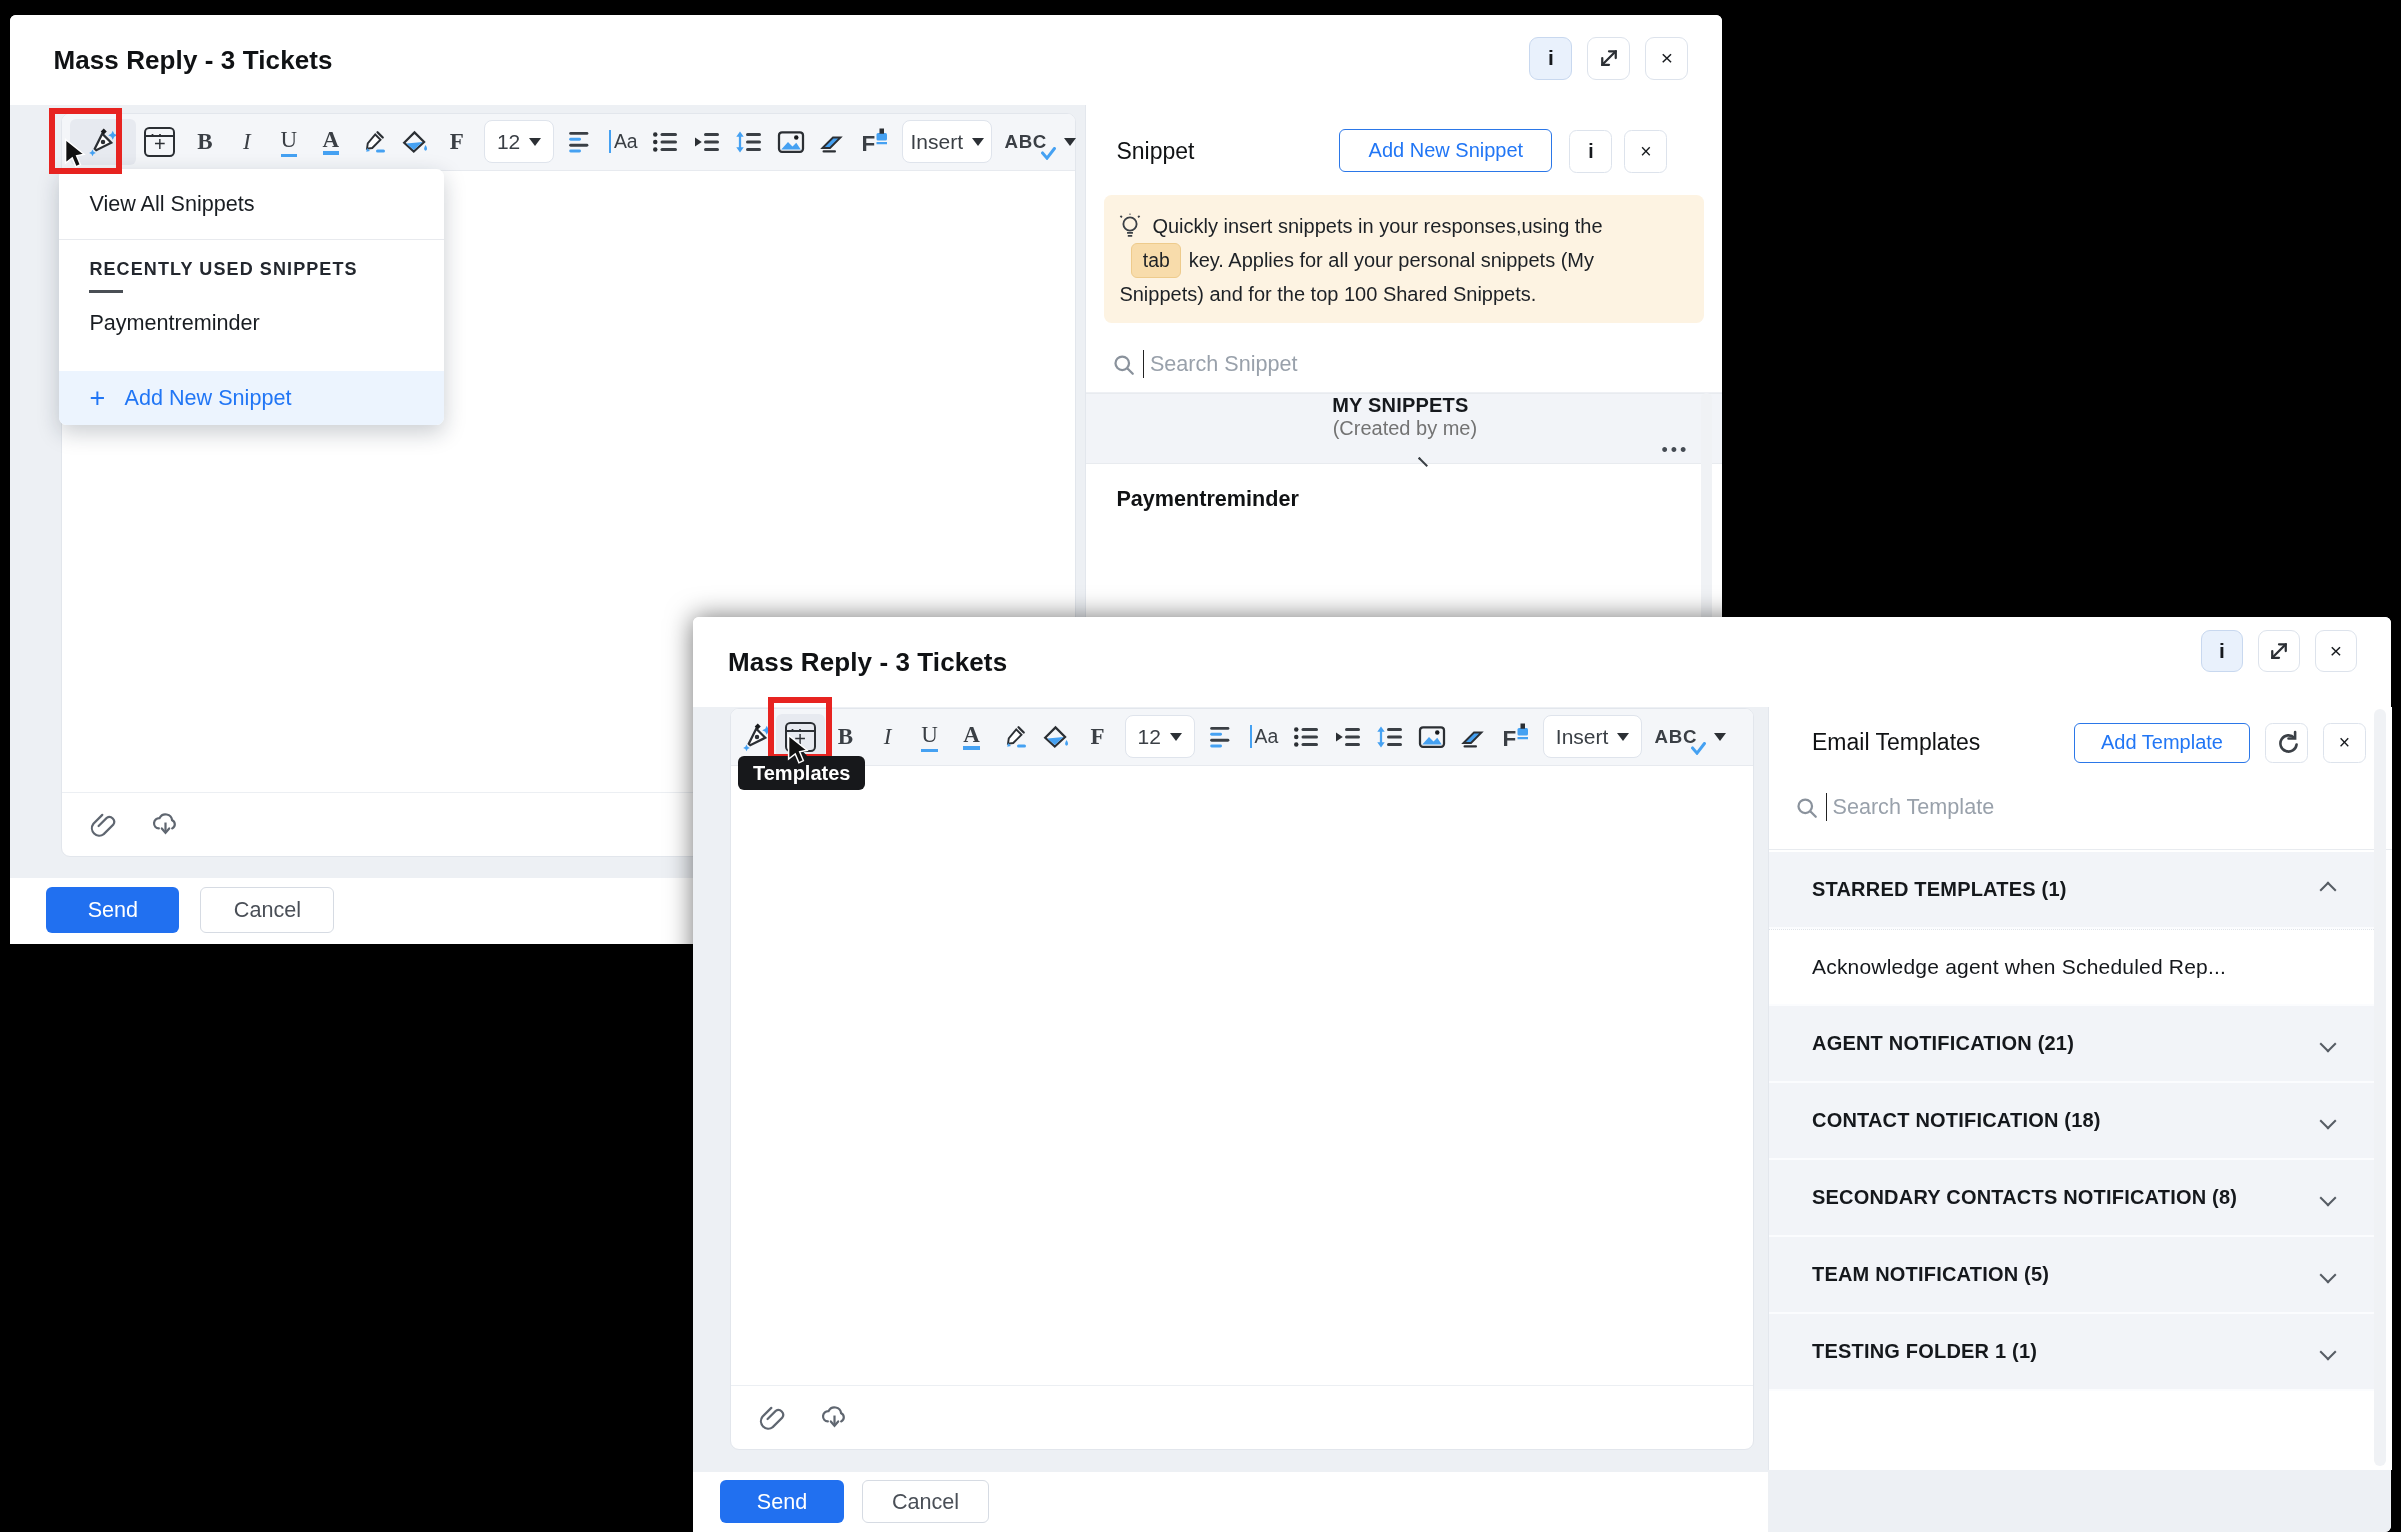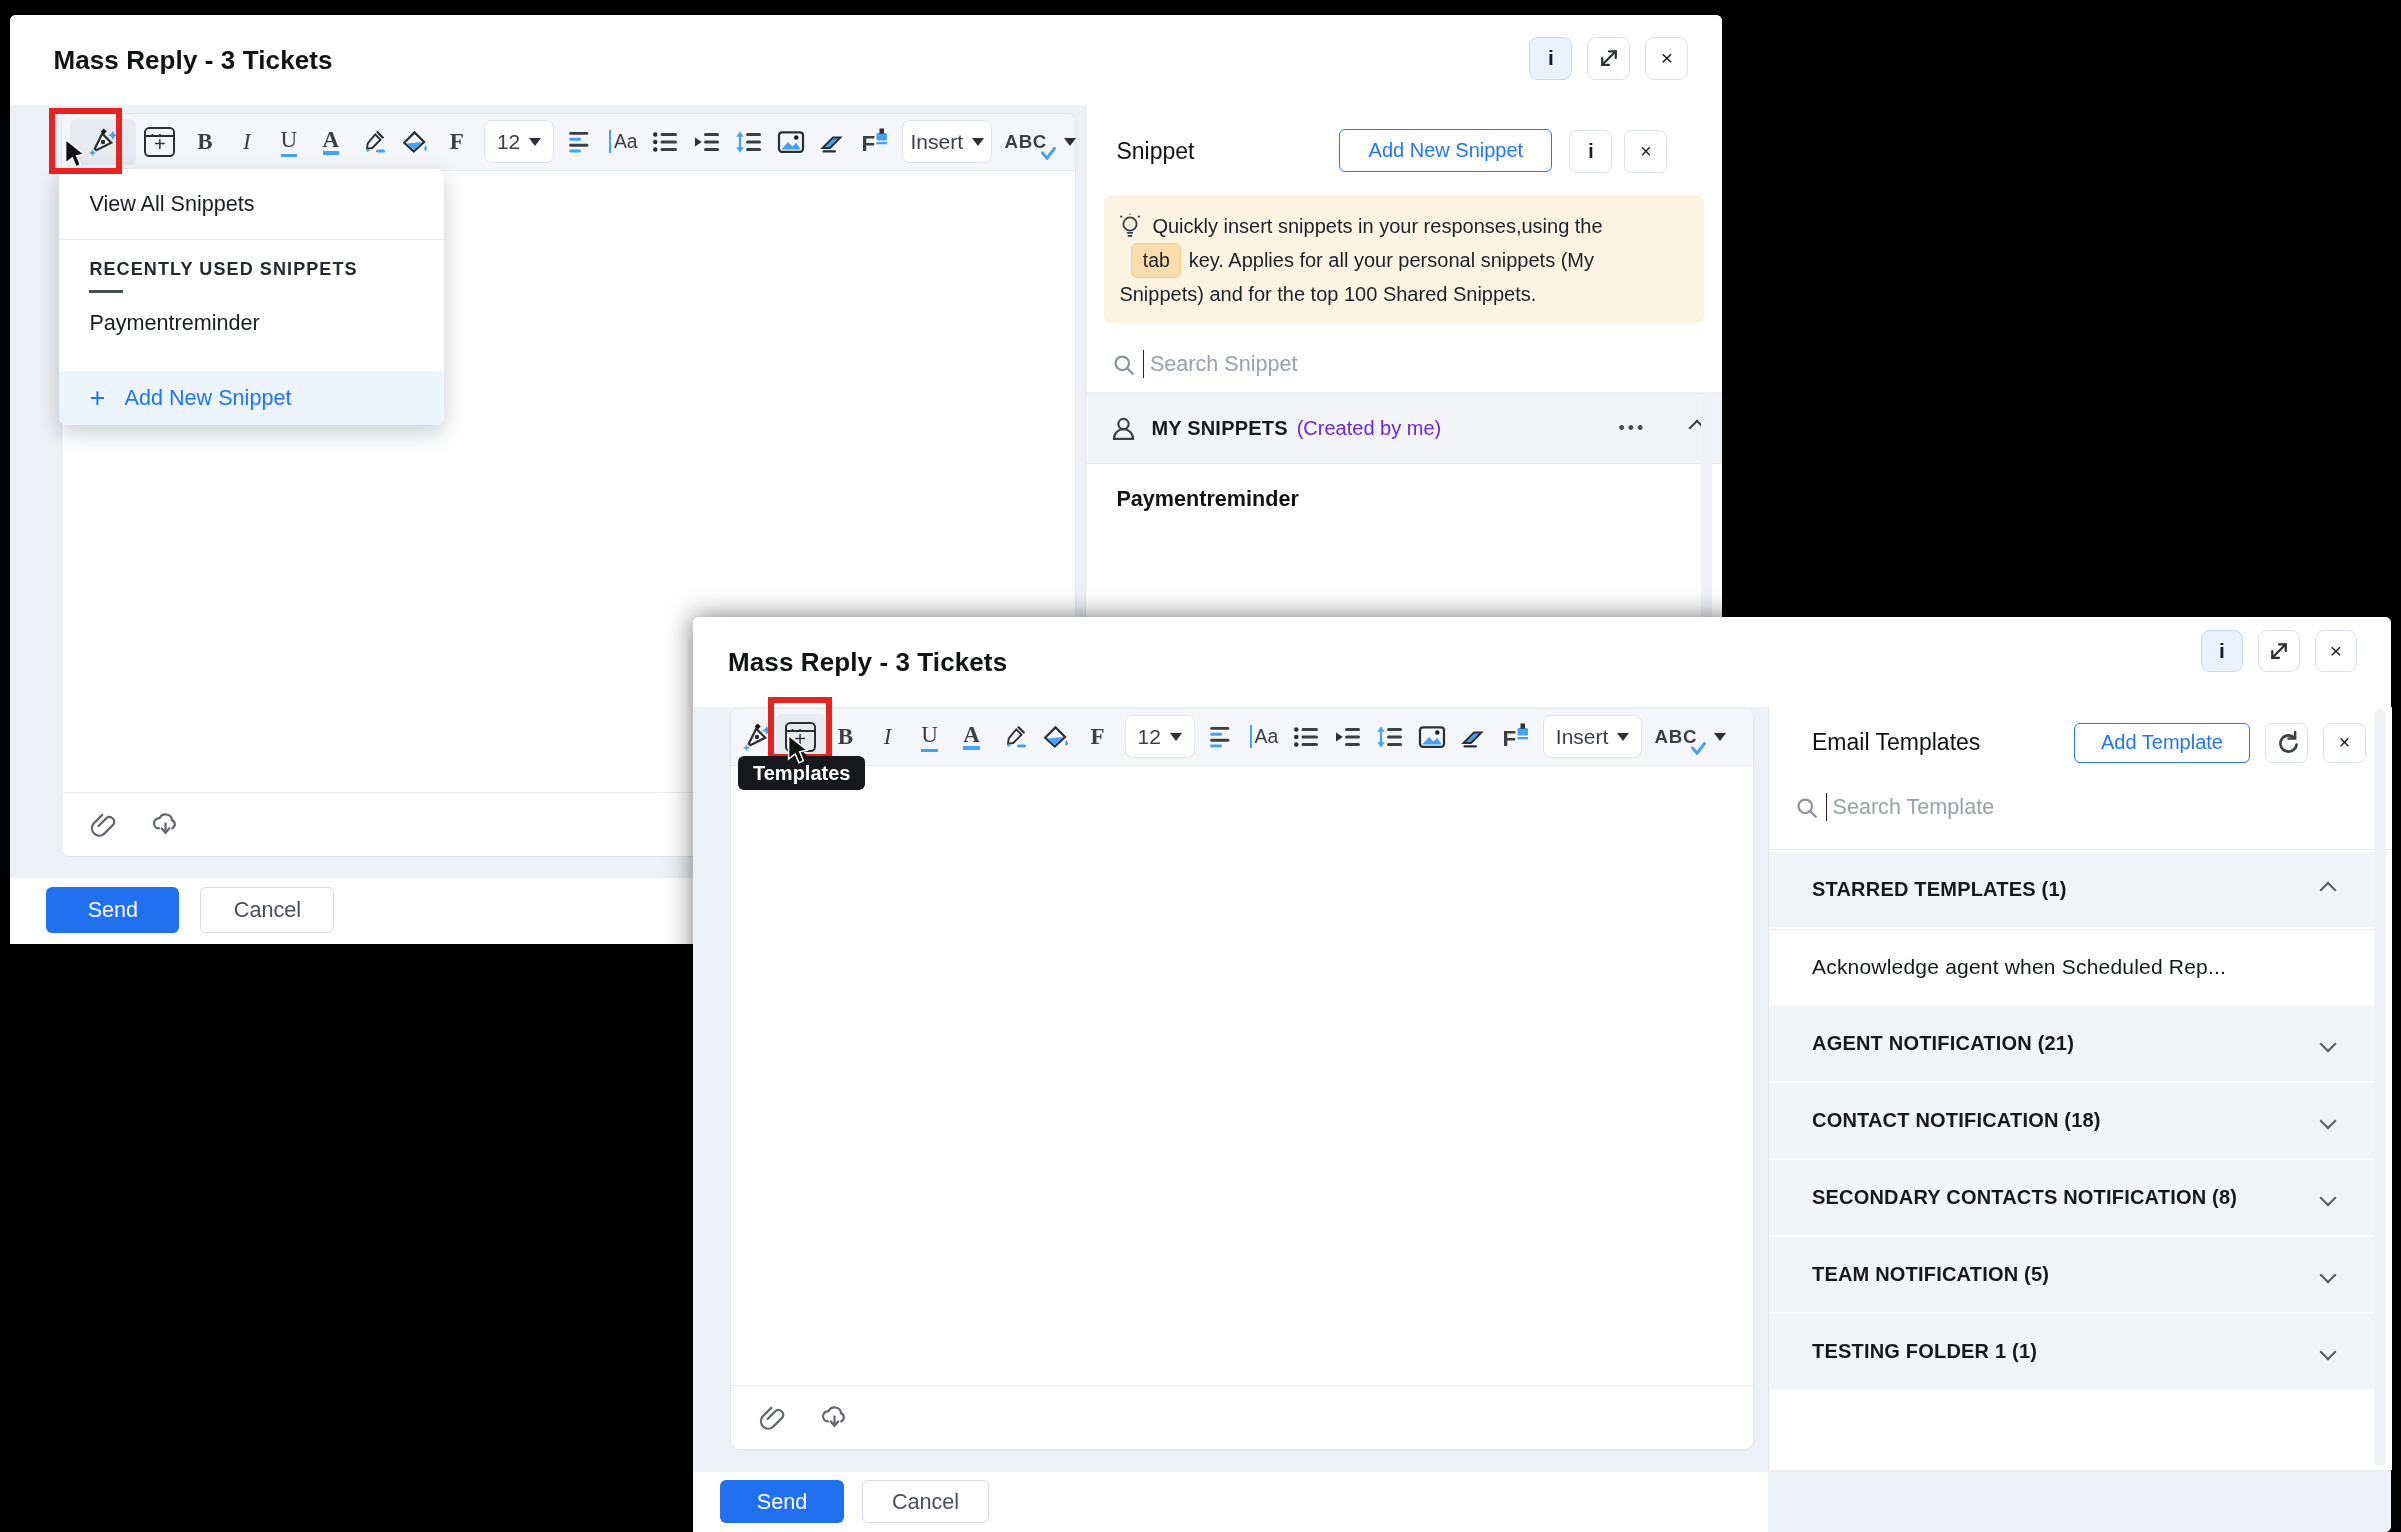--- a/index.html
+++ b/index.html
@@ -67,21 +67,21 @@
   .tipbox .bulb{position:absolute;left:13.4px;top:18px;}
   .tipbox .l1{padding-left:33px;}
   .tipbox .l2{padding-left:12px;}
   .kbd{display:inline-block;background:#f8dcab;border:1.5px solid #eecb8c;border-radius:6px;padding:0 10.4px;margin-right:7.5px;font-size:19.4px;}
   .search-row{position:absolute;left:0;right:0;display:flex;align-items:center;border-bottom:1.5px solid #e8ebef;}
   .search-row svg{margin-left:25px;}
   .search-row input{border:none;outline:none;background:transparent;font-size:21.6px;color:#0369a1;margin-left:7.5px;width:70%;border-left:1.5px solid #222;padding-left:6px;}
   .search-row input::placeholder{color:#99a1ab;}
   .sec-row{position:absolute;left:0;right:0;background:#f2f4f8;border-top:1.5px solid #e8ebef;border-bottom:1.5px solid #e8ebef;display:flex;align-items:center;}
   .sec-row .t1{font-size:20px;font-weight:700;color:#16191d;letter-spacing:0.2px;}
-  .sec-row .t2{font-size:20px;color:#6d28d9;margin-left:9px;}
+  .sec-row .t2{font-size:20px;color:#737373;margin-left:9px;}
   .dots{margin-left:auto;color:#454b53;font-size:18px;letter-spacing:3px;}
   .chev{width:12px;height:12px;border-right:2.2px solid #3a3f45;border-bottom:2.2px solid #3a3f45;display:inline-block;}
   .chev.up{transform:rotate(-135deg);}
   .chev.down{transform:rotate(45deg);}
   .snip-name{position:absolute;font-size:21.6px;font-weight:700;color:#101214;}
   .snip-body{position:absolute;font-size:20px;color:#23272d;line-height:34px;width:572px;}
   .scrolltrack{position:absolute;background:#f0f2f5;border-radius:6px;}
 
   
   .tpl-rows{position:absolute;left:0;right:12px;}
@@ -365,21 +365,21 @@
           <div>Snippets) and for the top 100 Shared Snippets.</div>
         </div>
 
         <div class="search-row" style="top:232px;height:56px;border-bottom:1.5px solid #eef0f4;">
           <svg width="24" height="24" viewBox="0 0 32 32">
               <use href="#ic-search"></use>
             </svg>
           <input placeholder="Search Snippet" style="">
         </div>
 
-        <div class="sec-row" style="top:288px;height:71px;padding:0 19px 0 25px;">
+        <div class="sec-row" style="top:288px;height:71px;padding:0 33px 0 25px;flex-direction:column;">
           <svg width="25" height="27" style="margin-right:15px;" viewBox="0 0 34 36">
               <use href="#ic-person"></use>
             </svg>
           <span class="t1">MY SNIPPETS</span>
           <span class="t2">(Created by me)</span>
           <span class="dots">•••</span>
           <span class="chev up" style="margin-left:45px;"></span>
         </div>
 
         <div class="snip-name" style="left:30px;top:381px;">Paymentreminder</div>

